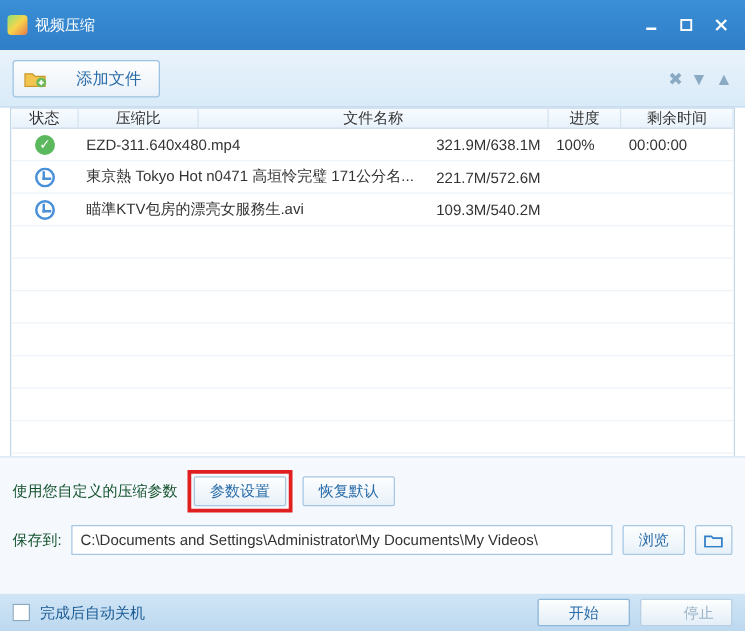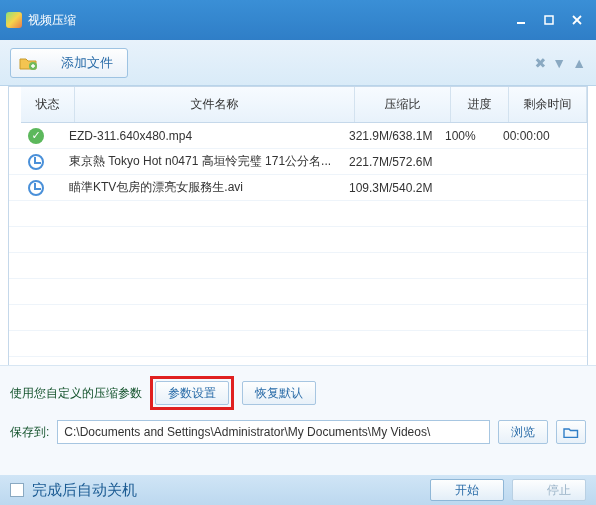--- a/index.html
+++ b/index.html
@@ -10,21 +10,21 @@
   .win-btn { width: 26px; height: 18px; margin-left: 2px; display: flex; align-items: center; justify-content: center; color: #fff; cursor: default; }
   .win-btn svg { stroke: #fff; }
   .toolbar { height: 46px; background: linear-gradient(#e8f2fb,#d9ebf8); border-bottom: 1px solid #b9d4ea; display: flex; align-items: center; padding: 0 10px; }
   .add-btn { height: 30px; padding: 0 14px 0 8px; background: linear-gradient(#fefefe,#e9f1f9); border: 1px solid #9ec3e2; border-radius: 3px; display: flex; align-items: center; gap: 24px; color: #2a6ca8; font-size: 13px; }
   .add-btn .folder-icon { width: 18px; height: 14px; position: relative; }
   .add-btn .folder-icon svg { display:block; }
   .toolbar-spacer { flex: 1; }
   .sort-icons { display: flex; gap: 6px; color: #8aa9c2; }
   .sort-icons span { font-size: 14px; cursor: default; }
   .table-wrap { border: 1px solid #c5d8ea; margin: 0 8px; height: 288px; overflow: hidden; }
-  .thead { display: flex; background: linear-gradient(#f7fbff,#e8f2fb); border-bottom: 1px solid #c5d8ea; height: 36px; margin-left: 12px; }
+  .thead { display: flex; background: linear-gradient(#f7fbff,#e8f2fb); border-bottom: 1px solid #c5d8ea; height: 16px; }
   .th { border-right: 1px solid #d3e2ef; display: flex; align-items: center; justify-content: center; color: #333; font-size: 12px; }
   .col-status { width: 54px; }
   .col-name { width: 280px; }
   .col-ratio { width: 96px; }
   .col-prog { width: 58px; }
   .col-time { flex: 1; }
   .tbody { height: 263px; overflow: hidden; }
   .row { display: flex; height: 26px; align-items: center; border-bottom: 1px solid #eef4fa; }
   .cell { display: flex; align-items: center; padding: 0 6px; color: #333; font-size: 12px; white-space: nowrap; overflow: hidden; text-overflow: ellipsis; }
   .col-status.cell { justify-content: center; padding: 0; }
@@ -34,21 +34,21 @@
   .output-section { padding: 10px 10px 6px 10px; background: #f5f9fd; border-top: 1px solid #d7e6f3; position: absolute; bottom: 30px; left: 0; right: 0; height: 110px; }
   .output-title { color: #1a5a92; font-size: 12px; margin-bottom: 8px; font-weight: bold; }
   .row-line { display: flex; align-items: center; gap: 8px; margin-bottom: 10px; }
   .row-line .label { color: #14532d; font-size: 12px; }
   .small-btn { height: 24px; padding: 0 12px; background: linear-gradient(#fdfefe,#e8f1f9); border: 1px solid #a7c6e1; border-radius: 2px; color: #2a6ca8; font-size: 12px; display:flex; align-items:center; }
   .highlight-box { border: 3px solid #e02020; padding: 2px; display: inline-flex; }
   .path-input { flex: 1; height: 24px; border: 1px solid #a7c6e1; background: #fff; padding: 0 6px; font-size: 12px; color: #333; }
   .icon-btn { width: 30px; height: 24px; background: linear-gradient(#fdfefe,#e8f1f9); border: 1px solid #a7c6e1; border-radius: 2px; display:flex; align-items:center; justify-content:center; }
   .bottom-bar { position: absolute; bottom: 0; left: 0; right: 0; height: 30px; background: linear-gradient(#d0e5f6,#bcd8ef); display: flex; align-items: center; padding: 0 10px; gap: 8px; }
   .checkbox { width: 14px; height: 14px; background: #fff; border: 1px solid #8aa9c2; }
-  .bottom-bar .chk-label { color: #1a5a92; font-size: 15px; flex:1; }
+  .bottom-bar .chk-label { color: #1a5a92; font-size: 12px; flex:1; }
   .big-btn { height: 22px; width: 74px; background: linear-gradient(#fdfefe,#e3eef8); border: 1px solid #8fb7d7; border-radius: 2px; color: #2a6ca8; font-size: 12px; display:flex; align-items:center; justify-content:center; }
   .big-btn.disabled { color: #9bb4c8; border-color: #b9d0e3; padding-left: 20px; }
 </style>
 </head>
 <body>
 
 <div class="titlebar">
   <div class="app-icon"></div>
   <div class="title">视频压缩</div>
   <div class="win-btn">
@@ -84,22 +84,22 @@
   <div class="sort-icons">
     <span>✖</span>
     <span>▼</span>
     <span>▲</span>
   </div>
 </div>
 
 <div class="table-wrap">
   <div class="thead">
     <div class="th col-status">状态</div>
+    <div class="th col-ratio">压缩比</div>
     <div class="th col-name">文件名称</div>
-    <div class="th col-ratio">压缩比</div>
     <div class="th col-prog">进度</div>
     <div class="th col-time">剩余时间</div>
   </div>
   <div class="tbody" id="tbody">
       <div class="row">
         <div class="cell col-status">
           <span class="status-done">✓</span>
         </div>
         <div class="cell col-name">EZD-311.640x480.mp4</div>
         <div class="cell col-ratio">321.9M/638.1M</div>

